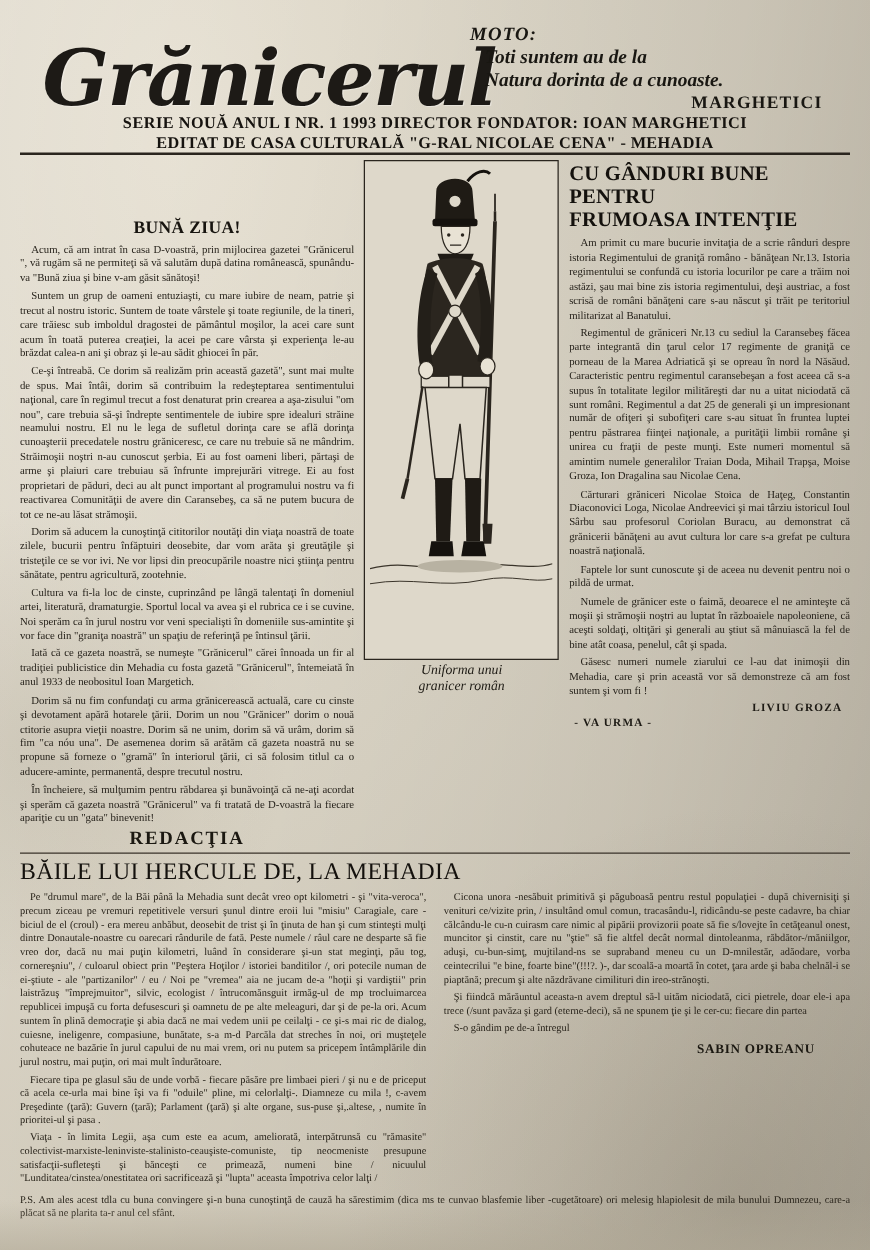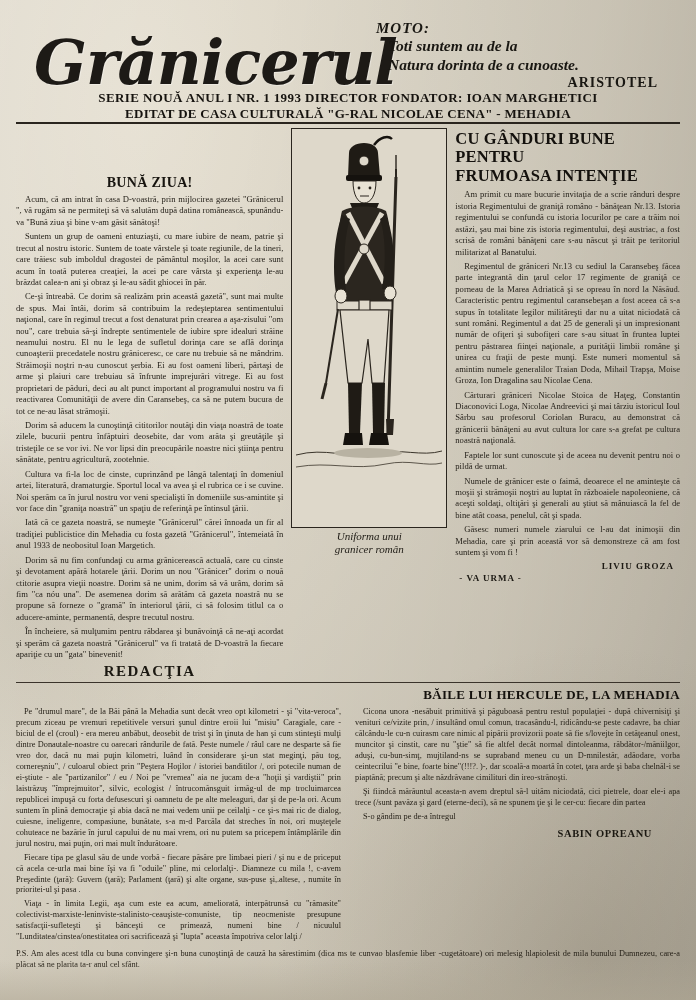--- a/index.html
+++ b/index.html
@@ -108,21 +108,21 @@
     margin-top:2px;padding-left:4px;
   }
   .redactia{
     text-align:center;font-weight:700;font-size:15px;letter-spacing:1.5px;color:#1b1811;
     margin-top:3px;
   }
 
   
   .lower{margin-top:3px;}
   .title-hercule{
-    text-align:right;font-weight:700;font-size:13px;letter-spacing:0.3px;color:#14110d;
+    text-align:left;font-weight:400;font-size:19px;letter-spacing:0.3px;color:#14110d;
     margin:3px 0 4px 0;
   }
   .two-col{display:flex;gap:14px;}
   .two-col .c{width:50%;}
   .small-txt{
     font-size:8.3px;line-height:1.32;text-align:justify;color:#272219;
   }
   .small-txt p{margin:0 0 3px 0;text-indent:8px;}
   .author-right{
     text-align:right;font-weight:700;font-size:10.5px;letter-spacing:0.6px;color:#1b1811;
@@ -142,21 +142,21 @@
 
 <div class="page">
 <div class="inner">
 
   <div class="masthead">
     <div class="logo">Grănicerul</div>
     <div class="moto">
       <div class="m-label">MOTO:</div>
       <div class="m-line">Toti suntem au de la</div>
       <div class="m-line">Natura dorinta de a cunoaste.</div>
-      <div class="m-author">ARISTOTEL</div>
+      <div class="m-author">MARGHETICI</div>
     </div>
     <div class="serie">SERIE NOUĂ  ANUL I   NR. 1  1993   DIRECTOR FONDATOR: IOAN MARGHETICI</div>
     <div class="editat">EDITAT DE CASA CULTURALĂ "G-RAL NICOLAE CENA" - MEHADIA</div>
   </div>
 
   <div class="rule"></div>
 
   <div class="top">
 
     <div class="col-left">

